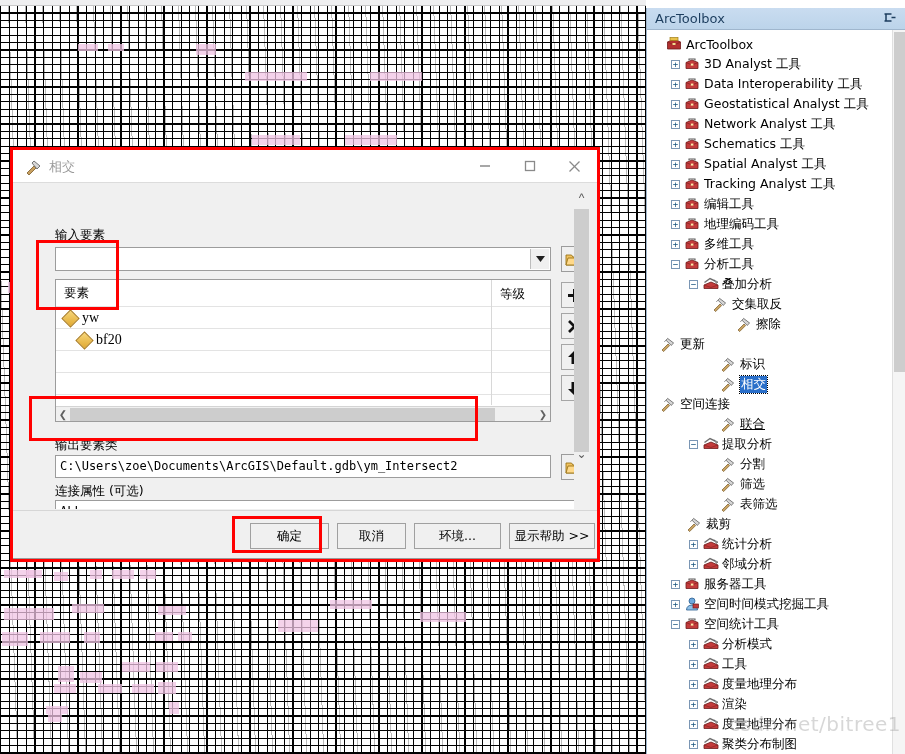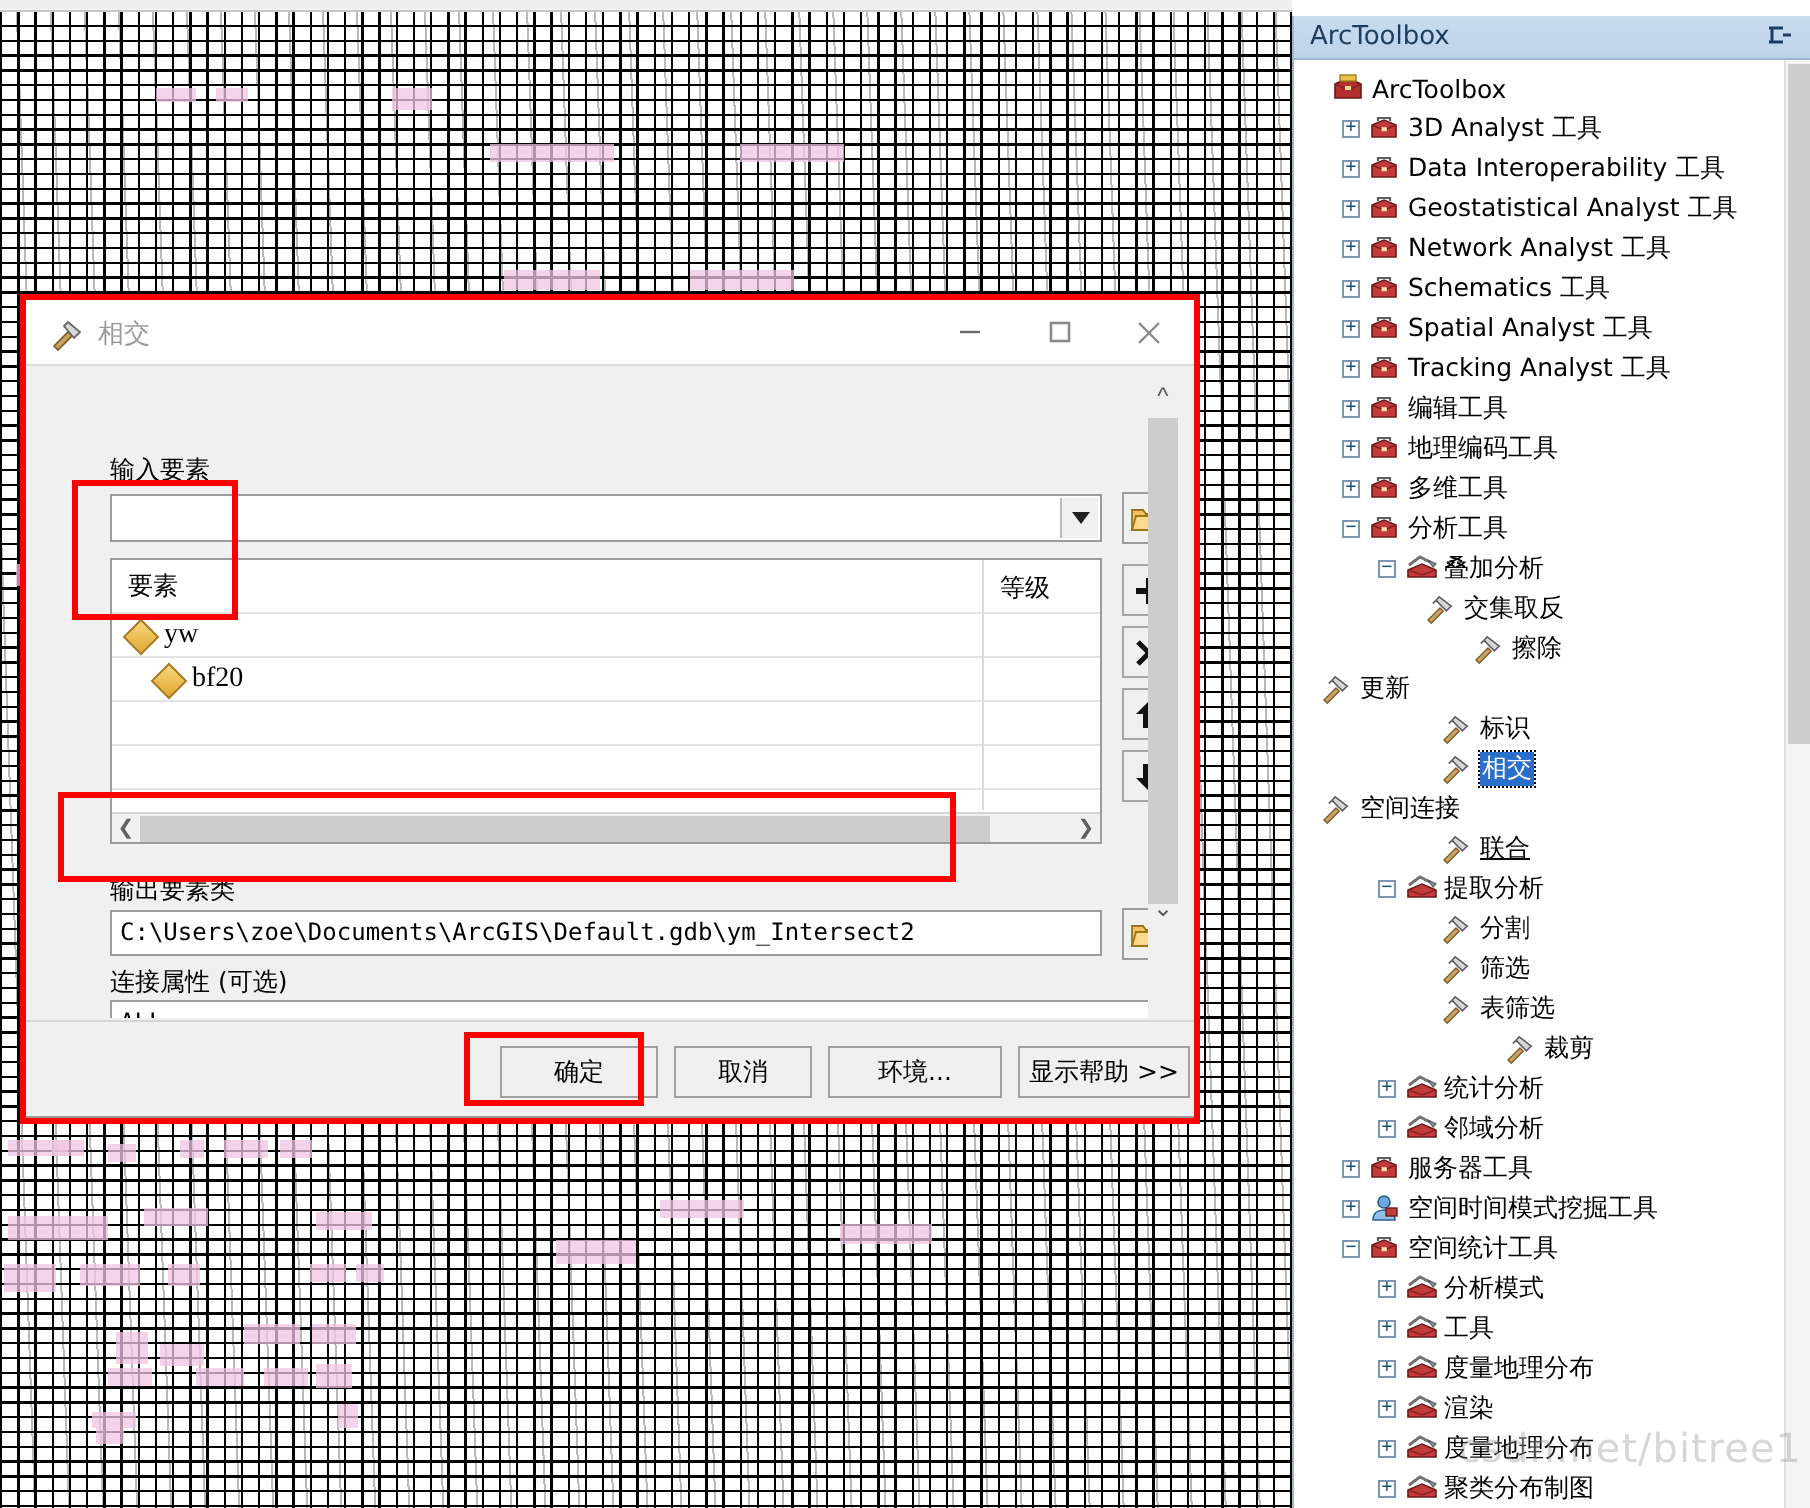--- a/index.html
+++ b/index.html
@@ -607,21 +607,21 @@
         </div>
         <div class="tnode" style="padding-left: 60px;">
           <span class="texp-spacer"></span>
           <span class="ticon"><svg width="16" height="16" viewBox="0 0 16 16">
               <path d="M2 14 L8 8 L9.6 9.6 L3.6 15.6 Z" fill="#c9a463" stroke="#7a5a28" stroke-width=".7"></path>
               <path d="M7.6 2.4 L13.6 7 L11.2 9.4 L6 4.2 Z" fill="#d6d6d6" stroke="#5d5d5d" stroke-width=".8"></path>
               <path d="M6 4.2 L4.4 5.8" stroke="#5d5d5d" stroke-width=".8"></path>
             </svg></span>
           <span class="tlabel">表筛选</span>
         </div>
-        <div class="tnode" style="padding-left: 92px;">
+        <div class="tnode" style="padding-left: 26px;">
           <span class="texp-spacer"></span>
           <span class="ticon"><svg width="16" height="16" viewBox="0 0 16 16">
               <path d="M2 14 L8 8 L9.6 9.6 L3.6 15.6 Z" fill="#c9a463" stroke="#7a5a28" stroke-width=".7"></path>
               <path d="M7.6 2.4 L13.6 7 L11.2 9.4 L6 4.2 Z" fill="#d6d6d6" stroke="#5d5d5d" stroke-width=".8"></path>
               <path d="M6 4.2 L4.4 5.8" stroke="#5d5d5d" stroke-width=".8"></path>
             </svg></span>
           <span class="tlabel">裁剪</span>
         </div>
         <div class="tnode" style="padding-left: 42px;">
           <span class="texp">+</span>

